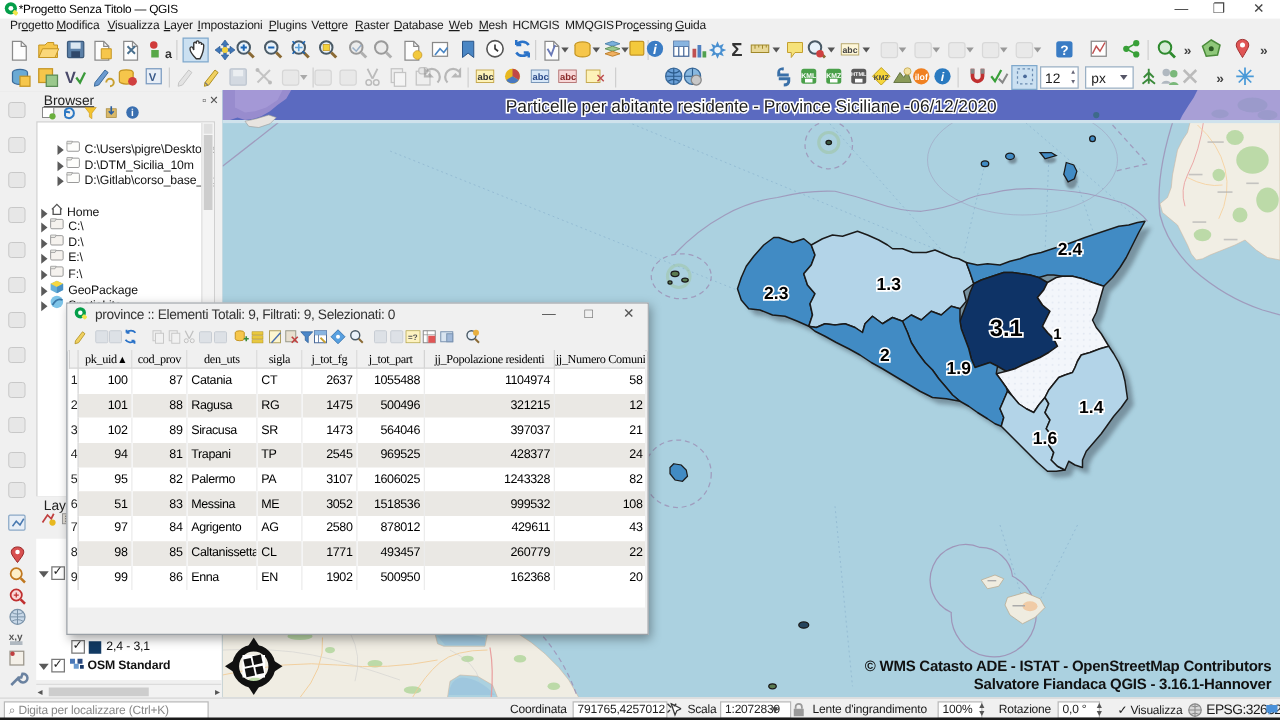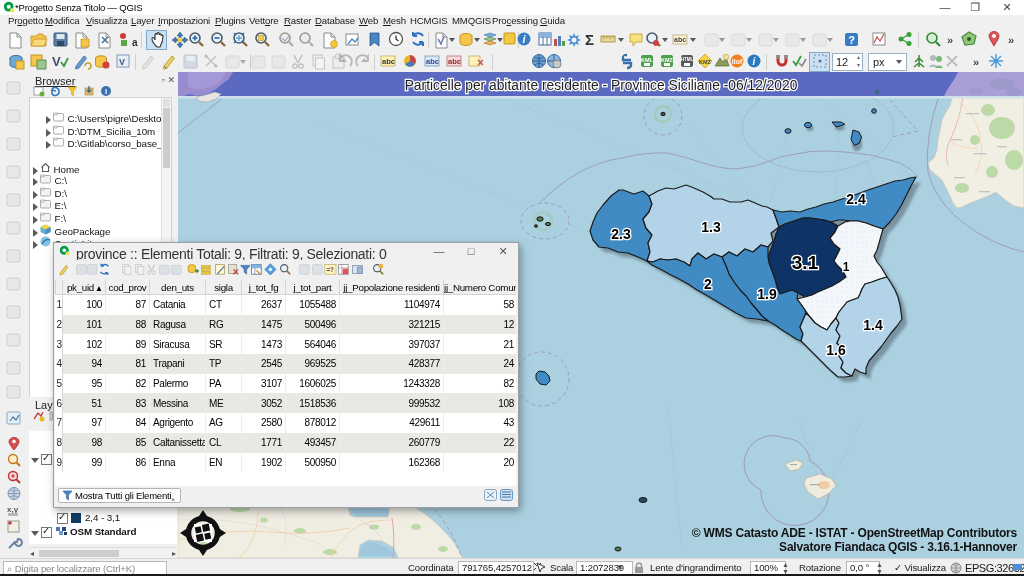--- a/index.html
+++ b/index.html
@@ -29,25 +29,25 @@
   #ltree{position:absolute;left:1px;top:34px;width:148px;height:113px;background:#ffffff;font-size:9.8px;letter-spacing:-0.1px;color:#111;overflow:hidden;}
   .cb{display:inline-block;width:9px;height:9px;border:1px solid #777;background:#fff;position:relative;vertical-align:middle;margin-right:3px;}
   .cb:after{content:"✓";position:absolute;left:0px;top:-3px;font-size:10px;color:#222;}
   
   #status{left:0;top:558px;width:1024px;height:18px;background:#f0f0f0;border-top:1px solid #d6d6d6;font-size:9.6px;letter-spacing:-0.15px;color:#1a1a1a;}
   #status .box{position:absolute;top:2px;height:12px;background:#fff;border:1px solid #b8b8b8;font-size:9.6px;padding:0 3px;line-height:12px;color:#222;}
   #status .lbl{position:absolute;top:3px;}
   
   #attrwin{left:53px;top:242px;width:464px;height:264px;background:#f0f0f0;border:1px solid #9aa0a6;box-shadow:2px 3px 8px rgba(0,0,0,0.35);font-size:11px;}
   #attrwin .wtitle{position:absolute;left:0;top:0;width:100%;height:17px;background:#f0f0f0;}
-  #attrwin .wtitle span{position:absolute;left:22px;top:3px;color:#333;font-size:14px;letter-spacing:-0.3px;}
+  #attrwin .wtitle span{position:absolute;left:22px;top:3px;color:#333;font-size:11px;letter-spacing:-0.3px;}
   #atoolbar{position:absolute;left:0;top:17px;width:100%;height:20px;background:#f0f0f0;border-bottom:1px solid #dcdcdc;}
   #atable{position:absolute;left:1px;top:37px;width:461px;height:206px;background:#fff;overflow:hidden;}
   #atable table{border-collapse:collapse;font-size:10px;letter-spacing:-0.3px;table-layout:fixed;width:462px;}
-  #atable th{background:#f0f0f0;border:1px solid #d4d4d4;border-top:none;font-weight:normal;height:14px;padding:0;font-size:9.8px;white-space:nowrap;overflow:hidden;}
+  #atable th{background:#f0f0f0;border:1px solid #d4d4d4;border-top:none;font-weight:normal;height:14px;padding:0;font-size:9.8px;white-space:nowrap;overflow:hidden;font-family:Liberation Serif, serif;}
   #atable td{border-right:1px solid #ececec;height:19.7px;padding:0 3px;white-space:nowrap;overflow:hidden;}
   #atable tr.alt td{background:#eae8e4;}
   #atable td.num{text-align:right;}
   #atable td.rn{padding:0 1px;font-size:10px;color:#222;background:#fff !important;border-right:1px solid #d4d4d4;}
   #afoot{position:absolute;left:0;top:243px;width:100%;height:20px;background:#f0f0f0;}
   #afoot .btn{position:absolute;left:4px;top:2px;height:13px;border:1px solid #b4b4b4;background:#fdfdfd;padding:0 6px 0 16px;line-height:13px;font-size:9.5px;letter-spacing:-0.2px;border-radius:2px;}
 </style>
 </head>
 <body>
 
@@ -1065,31 +1065,20 @@
             <td>Enna</td>
             <td>EN</td>
             <td class="num">1902</td>
             <td class="num">500950</td>
             <td class="num">162368</td>
             <td class="num">20</td>
           </tr>
       </tbody>
       </table>
     </div>
-    <div id="afoot">
-      <div class="btn"><svg width="11" height="11" style="position:absolute;left:3px;top:1px">
-          <path d="M1,1 h9 l-3.5,4 v5 l-2,-1.5 V5 Z" fill="#4a86c8" stroke="#2a5a94" stroke-width="0.6"></path>
-        </svg>Mostra Tutti gli Elementi<span style="font-size:8px">‸</span></div>
-      <svg width="30" height="13" style="position:absolute;right:4px;top:3px">
-        <rect x="0.5" y="0.5" width="12" height="11" rx="2" fill="#e8f0f8" stroke="#88a8c8"></rect>
-        <path d="M3,3 l7,6 m0,-6 l-7,6" stroke="#5588bb" stroke-width="1"></path>
-        <rect x="16.5" y="0.5" width="12" height="11" rx="2" fill="#cce0f0" stroke="#6898c8"></rect>
-        <path d="M18,3 h9 M18,5.5 h9 M18,8 h9" stroke="#4a78a8" stroke-width="1"></path>
-      </svg>
-    </div>
   </div>
 
   <div id="status" class="abs">
     <div class="box" style="left:3px;width:156px;color:#888;top:2px;height:13px;line-height:13px">⌕ Digita per localizzare (Ctrl+K)</div>
     <div class="lbl" style="left:408px">Coordinata</div>
     <div class="box" style="left:458px;width:68px">791765,4257012</div>
     <svg class="abs" style="left:533px;top:3px" width="12" height="12">
       <path d="M4,1 l3,9 1.5,-3.5 3.5,-1.5 Z" fill="#fff" stroke="#333" stroke-width="1"></path>
       <path d="M1,1 l3,3 M8,1 l-2,2 M1,8 l2,-2" stroke="#333" stroke-width="1"></path>
     </svg>

